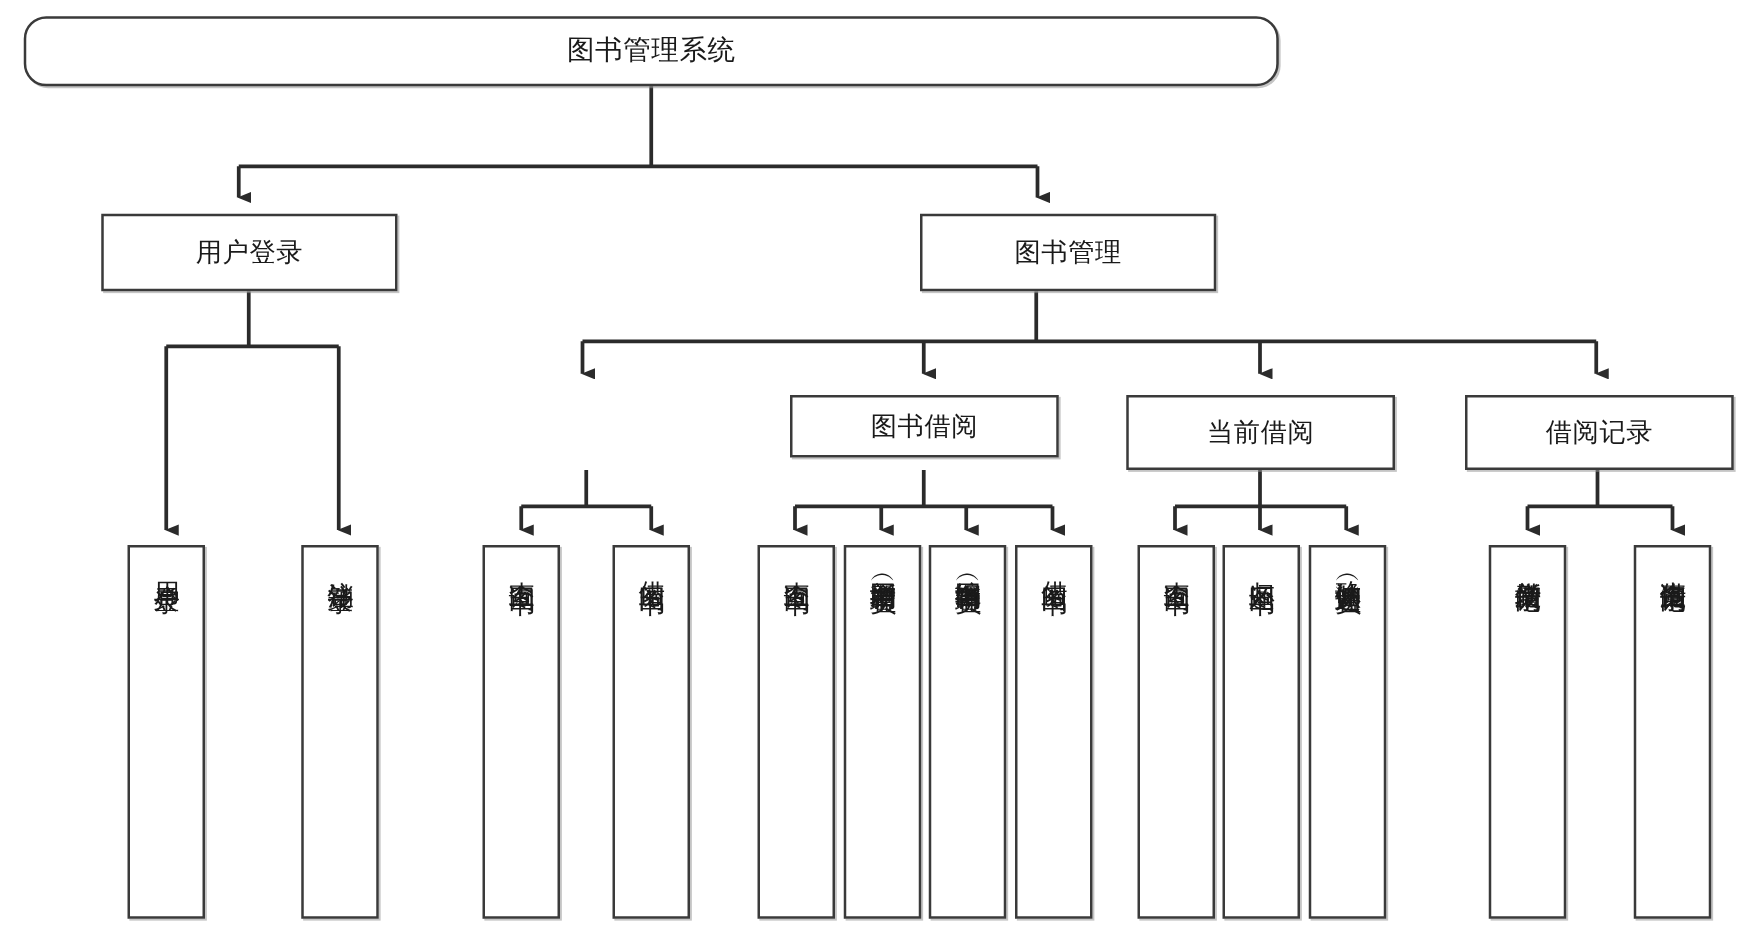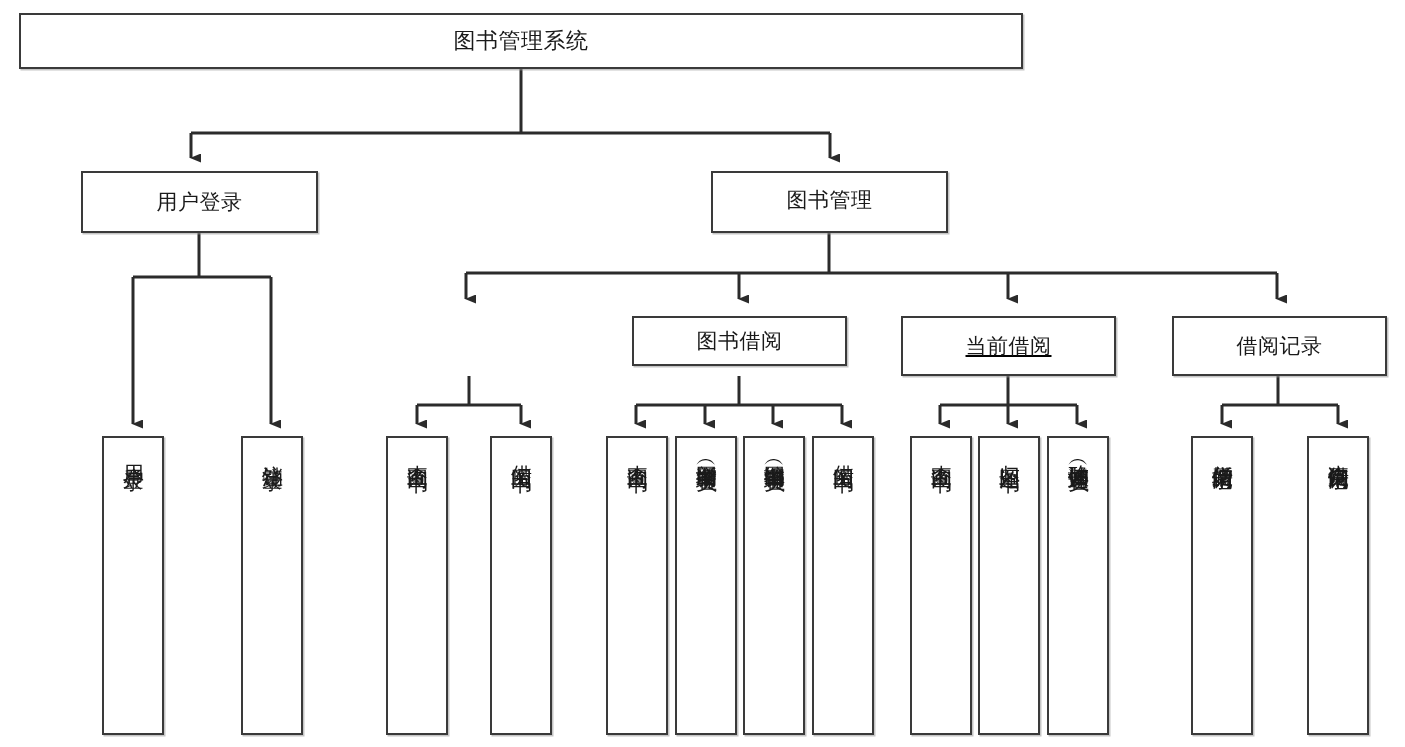--- a/index.html
+++ b/index.html
@@ -119,35 +119,35 @@
       <path d="M 1008 405 L 1008 424" marker-end="url(#arrowhead)"></path>
       <path d="M 1077 405 L 1077 424" marker-end="url(#arrowhead)"></path>
 
       <path d="M 1278 376 L 1278 405"></path>
       <path d="M 1222 405 L 1338 405"></path>
       <path d="M 1222 405 L 1222 424" marker-end="url(#arrowhead)"></path>
       <path d="M 1338 405 L 1338 424" marker-end="url(#arrowhead)"></path>
     </g>
   </svg>
 
-  <div class="node root" style="left:19px; top:13px; width:1004px; height:56px;">
+  <div class="node root" style="left:19px; top:13px; width:1004px; height:56px;border-radius:18px;">
     <span class="node-label">图书管理系统</span>
   </div>
 
   <div class="node" style="left:81px; top:171px; width:237px; height:62px;">
     <span class="node-label">用户登录</span>
   </div>
-  <div class="node" style="left:711px; top:171px; width:237px; height:62px;font-family:Liberation Mono, monospace;">
+  <div class="node" style="left:736px; top:171px; width:237px; height:62px;">
     <span class="node-label">图书管理</span>
   </div>
 
   <div class="node" style="left:632px; top:316px; width:215px; height:50px;">
     <span class="node-label">图书借阅</span>
   </div>
-  <div class="node" style="left:901px; top:316px; width:215px; height:60px;text-decoration:underline;">
+  <div class="node" style="left:901px; top:316px; width:215px; height:60px;">
     <span class="node-label">当前借阅</span>
   </div>
   <div class="node" style="left:1172px; top:316px; width:215px; height:60px;">
     <span class="node-label">借阅记录</span>
   </div>
 
   <div class="node leaf" style="left:102px; top:436px; width:62px; height:299px;">
     <span class="node-label">用户登录</span>
   </div>
   <div class="node leaf" style="left:241px; top:436px; width:62px; height:299px;">

